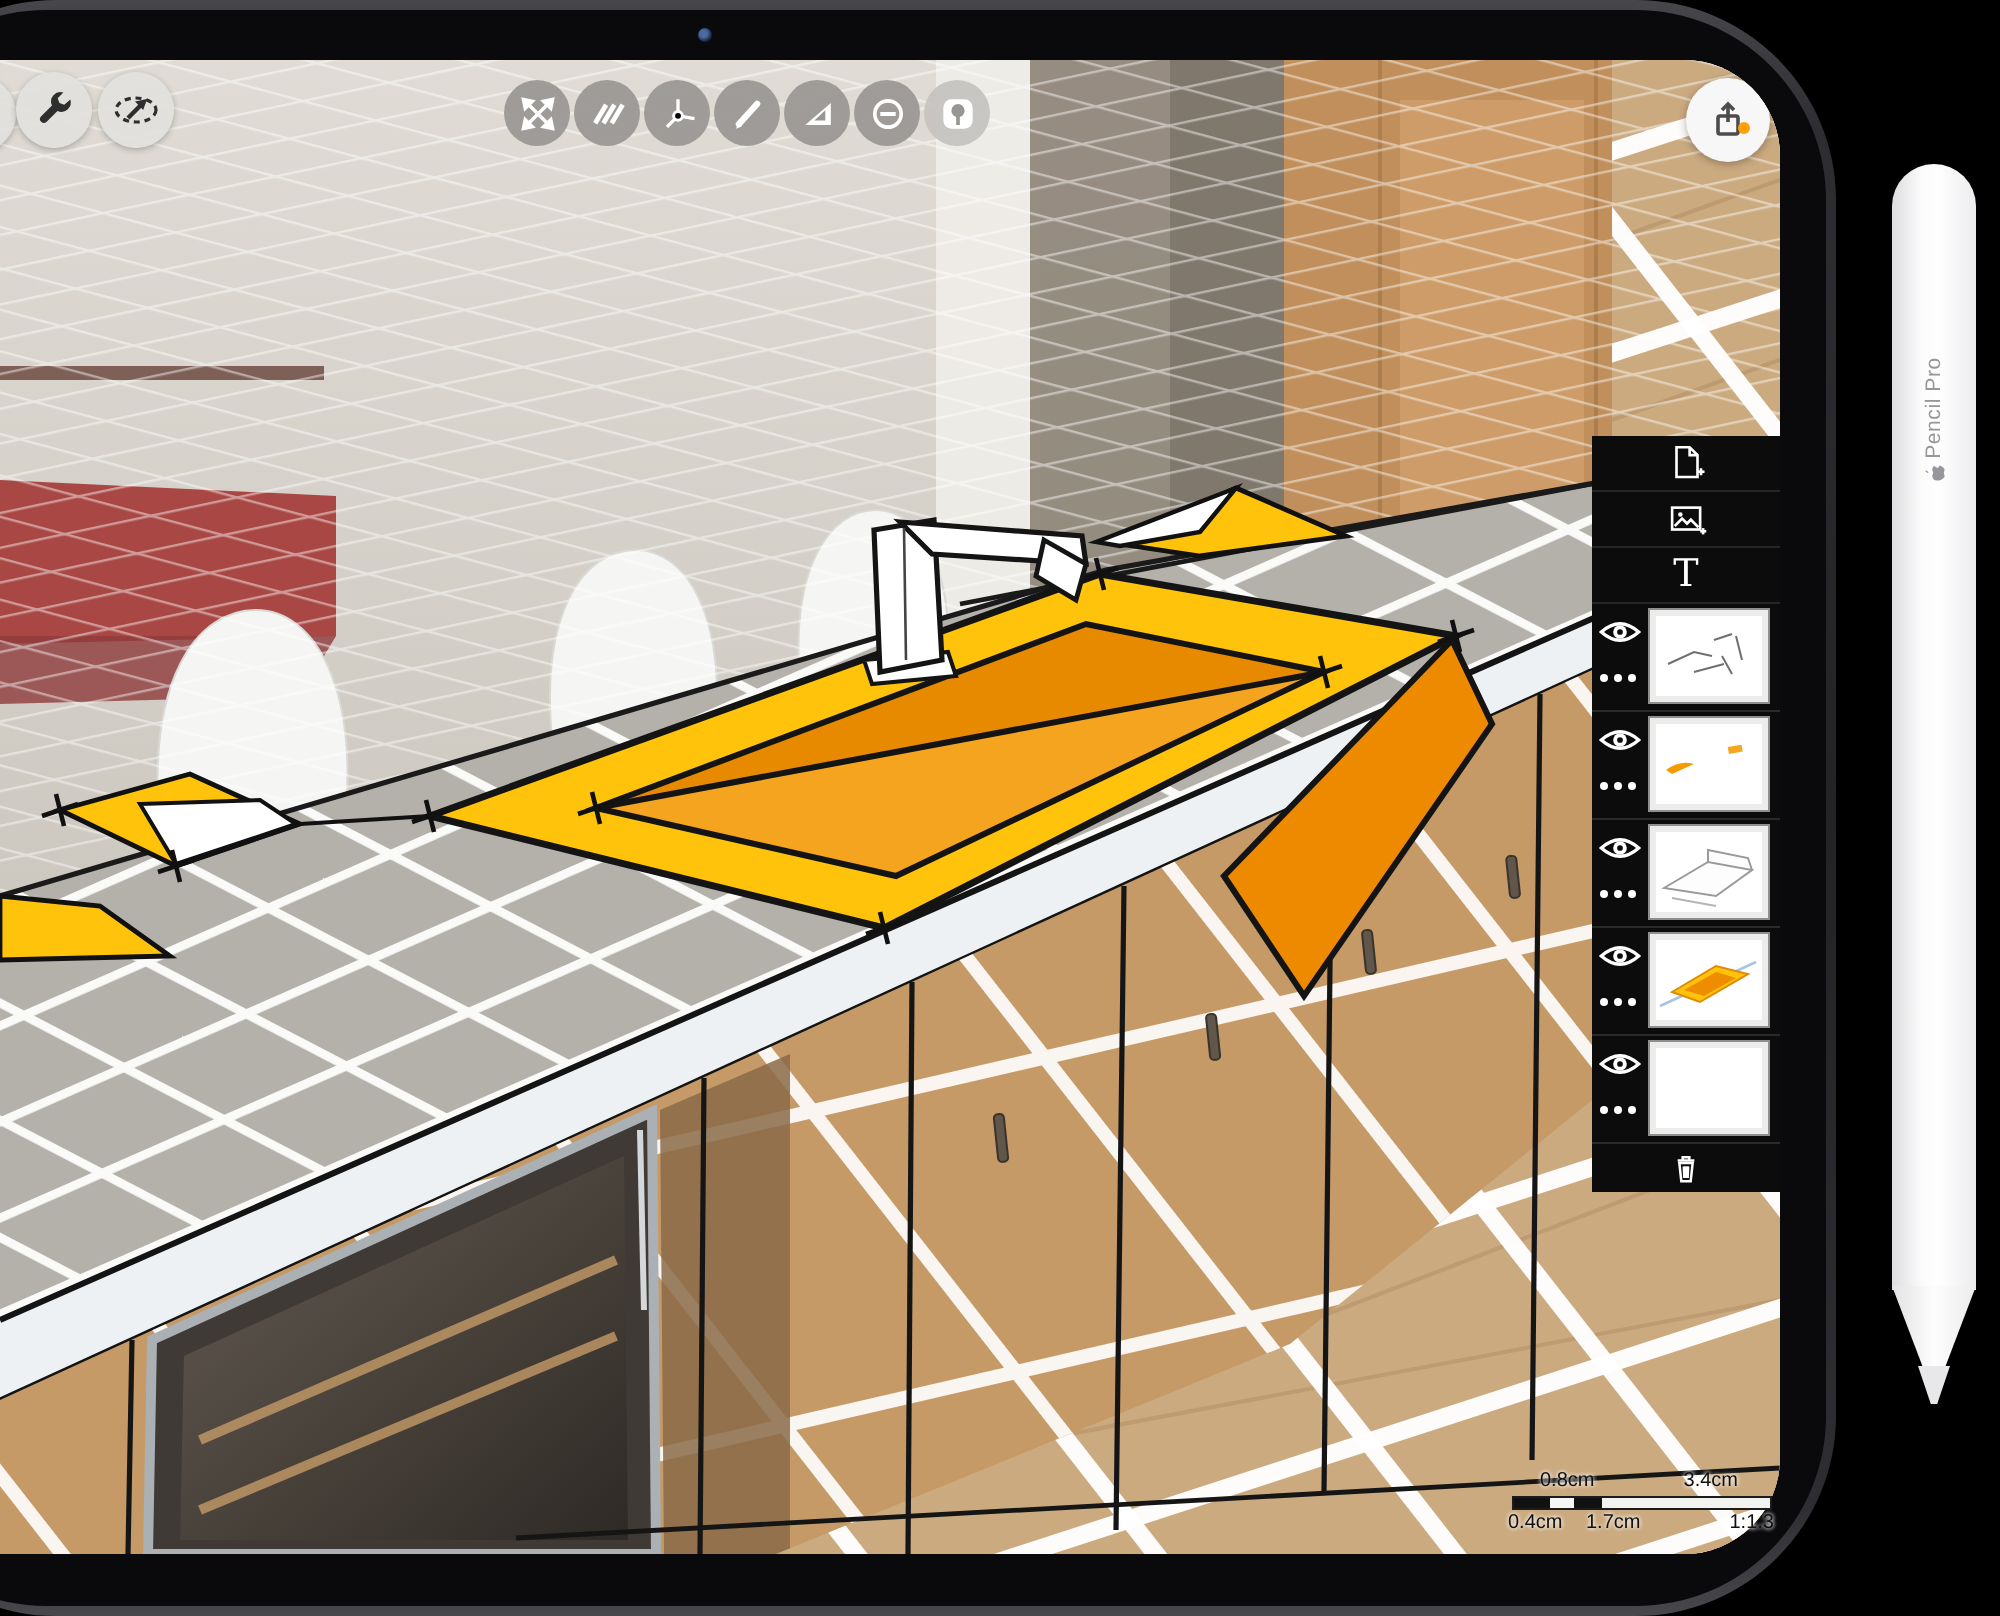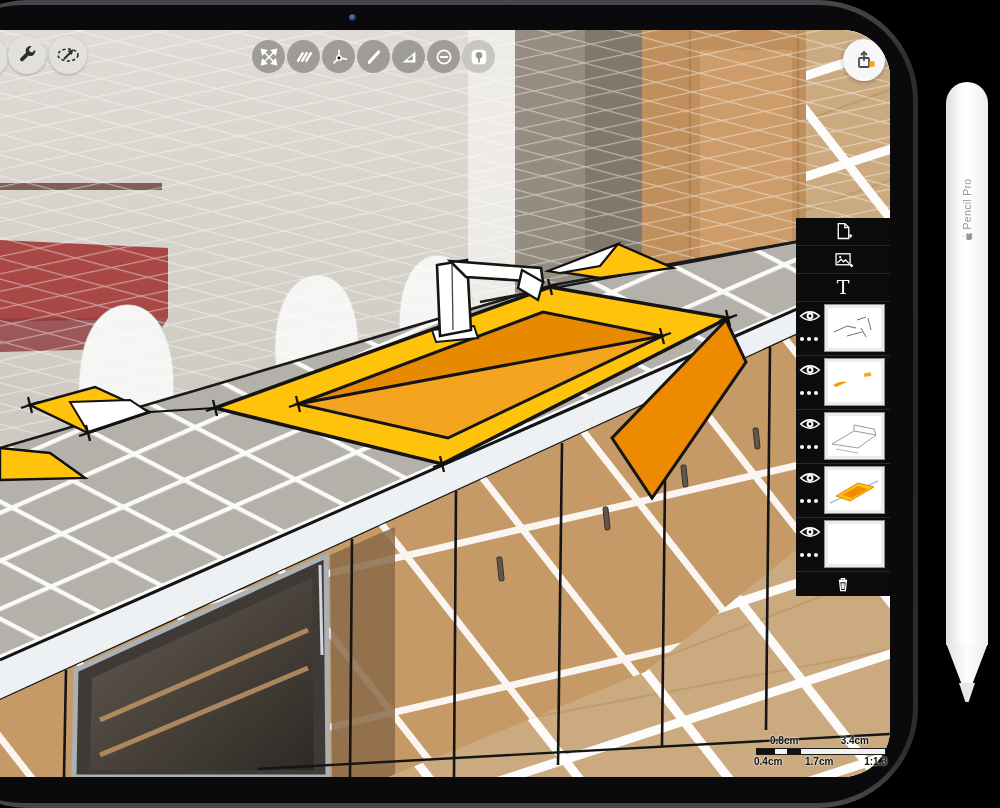--- a/index.html
+++ b/index.html
@@ -29,21 +29,21 @@
   .eye-btn{position:absolute;left:3px;top:6px;width:22px;height:16px;}
   .dots-btn{position:absolute;left:4px;top:33px;width:22px;height:8px;display:flex;gap:3px;align-items:center;}
   .dots-btn i{width:4px;height:4px;border-radius:50%;background:#fff;}
   .thumb{position:absolute;left:29px;top:3px;width:59px;height:46px;background:#fff;
          border:3px solid #ececea;box-shadow:0 0 0 1px #8f8f8f;box-sizing:border-box;}
   .trash-row{height:24px;display:flex;align-items:center;justify-content:center;}
   
   .scale-bar{position:absolute;left:752px;top:735px;width:137px;font-size:10px;color:#101010;
              text-shadow:0 0 2px rgba(255,255,255,.95),0 0 2px rgba(255,255,255,.8);}
   .scale-row{position:relative;height:12px;}
-  .scale-row span{position:absolute;white-space:nowrap;font-weight:bold;}
+  .scale-row span{position:absolute;white-space:nowrap;}
   .seg-bar{display:flex;height:7px;margin:1px 0 1px 4px;width:130px;border:1px solid #1c1c1c;box-sizing:border-box;}
   .seg-bar i{display:block;height:100%;}
   
   .pencil{position:absolute;left:946px;top:82px;width:42px;height:620px;}
   .pencil-body{position:absolute;left:0;top:0;width:42px;height:563px;border-radius:21px 21px 0 0;
                background:linear-gradient(90deg,#dddddf 0,#fbfbfc 35%,#ffffff 55%,#ececee 100%);}
   .pencil-cone{position:absolute;left:0;top:561px;width:42px;height:42px;
                background:linear-gradient(90deg,#e2e2e4,#fdfdfd 50%,#ececee);
                clip-path:polygon(0 0,100% 0,62% 100%,38% 100%);}
   .pencil-tip{position:absolute;left:13px;top:601px;width:16px;height:19px;background:#e8e8ea;
@@ -455,21 +455,21 @@
       <span style="right:20px;">3.4cm</span>
     </div>
     <div class="seg-bar">
       <i style="width:18px;background:#111;"></i>
       <i style="width:12px;background:#f6f6f4;"></i>
       <i style="width:14px;background:#111;"></i>
       <i style="flex:1;background:#f2f2ef;"></i>
     </div>
     <div class="scale-row">
       <span style="left:2px;">0.4cm</span>
-      <span style="left:53px;">1.7cm</span>
+      <span style="left:41px;">1.7cm</span>
       <span style="right:2px;">1:1.3</span>
     </div>
   </div>
 
   <div class="pencil">
     <div class="pencil-body"></div>
     <div class="pencil-cone"></div>
     <div class="pencil-tip"></div>
     <div class="pencil-label">
       <svg width="9" height="11" viewBox="0 0 12 14">

